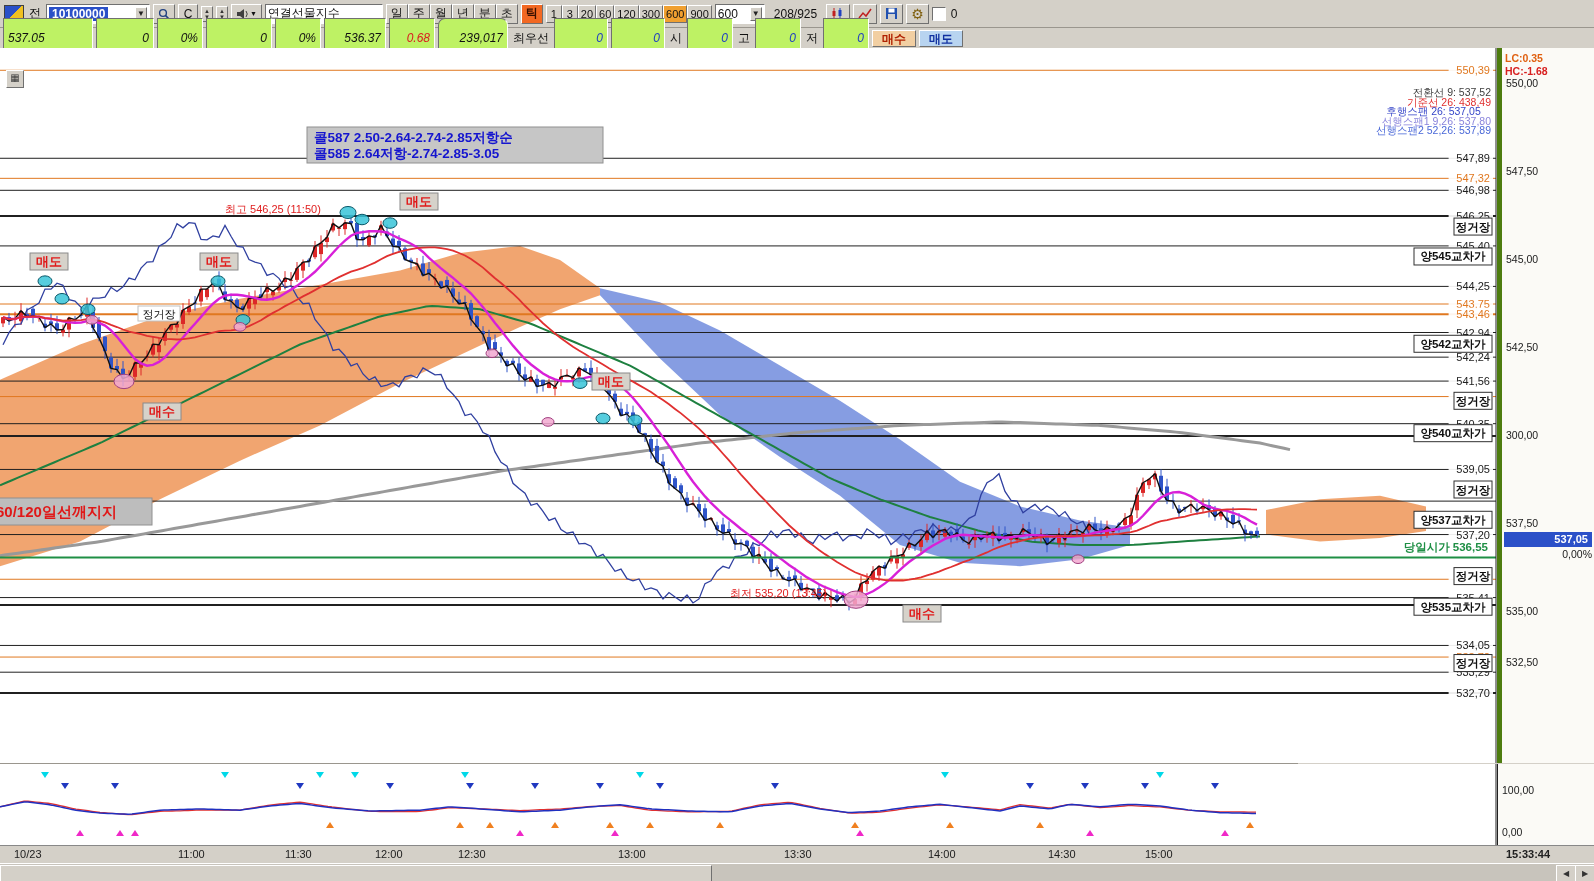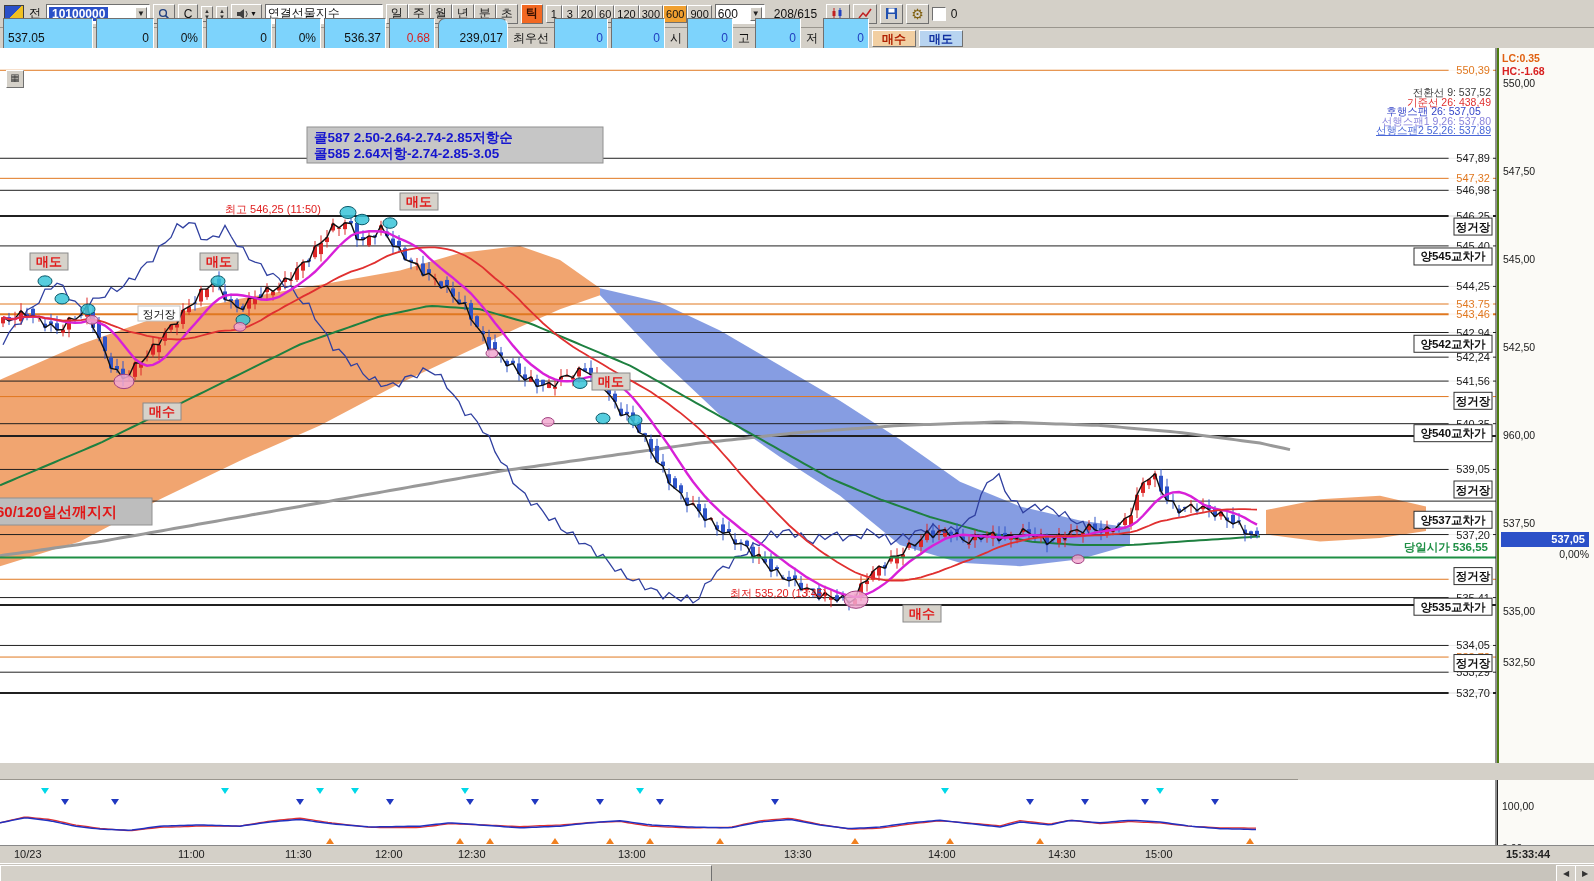--- a/index.html
+++ b/index.html
@@ -29,48 +29,48 @@
   .combo.cnt{width:50px;justify-content:space-between;}
   .dd,.dd2{font-size:8px;color:#222;background:#d4d0c8;border:1px solid;border-color:#fff #707070 #707070 #fff;
            padding:0 1px;line-height:12px;}
   .spin{display:inline-flex;flex-direction:column;font-size:6px;line-height:6px;color:#333;
         border:1px solid;border-color:#fff #707070 #707070 #fff;background:#d4d0c8;padding:1px 2px;}
   .gear{font-size:14px;line-height:14px;color:#806010;}
   .chk{width:12px;height:12px;background:#fff;border:1px solid;border-color:#707070 #fff #fff #707070;display:inline-block;}
   
   .qb{position:absolute;top:28px;left:0;width:1594px;height:20px;display:flex;align-items:center;
       gap:3px;padding:1px 3px;box-sizing:border-box;background:#d4d0c8;}
-  .qf{display:inline-block;height:15px;line-height:15px;background:#7dd3fc;
-      border:1px solid;border-color:#707070 #fff #fff #707070;padding:12px 4px;text-align:right;}
+  .qf{display:inline-block;height:15px;line-height:15px;background:#bef264;
+      border:1px solid;border-color:#707070 #fff #fff #707070;padding:12px 4px;text-align:right;font-style:italic;}
   .qlbl{padding:0 2px;text-align:center;}
   .w90{width:80px;text-align:left;} .w68{width:60px;border-radius:7px;} .w64{width:56px;} .w60{width:52px;}
   .w56{width:48px;} .w52{width:44px;} .w44{width:36px;}
   .red{color:#d82020;} .blue{color:#2040c0;}
   .qbtn{height:17px;padding:0 9px;font-weight:bold;font-size:12px;border:1px solid;
         border-color:#fff #707070 #707070 #fff;font-family:inherit;}
   .qbtn.buy{background:#f2cfa2;color:#b02000;}
   .qbtn.sell{background:#b8d4f0;color:#1030a0;}
   
   .chart-wrap{position:absolute;top:48px;left:0;width:1594px;height:715px;background:#fff;}
   #main-svg{position:absolute;left:0;top:0;}
   .gridbtn{position:absolute;left:6px;top:22px;width:16px;height:16px;background:#d4d0c8;
            border:1px solid;border-color:#fff #707070 #707070 #fff;font-size:10px;line-height:14px;
            text-align:center;color:#333;}
   #legend{position:absolute;right:103px;top:40px;text-align:right;font-size:10.5px;line-height:9.6px;}
   .lg-line{white-space:nowrap;}
   .pscale{position:absolute;left:1497px;top:0;width:97px;height:715px;background:#fbfaf6;
-          border-left:2px solid #4d7c0f;box-sizing:border-box;}
+          border-left:5px solid #4d7c0f;box-sizing:border-box;}
   .ptick{position:absolute;left:4px;font-size:10.5px;color:#202020;}
   .lc{position:absolute;left:3px;top:4px;font-size:10.5px;color:#e06010;font-weight:bold;}
   .hc{position:absolute;left:3px;top:17px;font-size:10.5px;color:#d82020;font-weight:bold;}
   .curbox{position:absolute;left:2px;width:88px;height:15px;background:#2b50c8;color:#fff;
           font-size:11px;font-weight:bold;text-align:right;padding:0 4px;line-height:15px;box-sizing:border-box;}
   .curpct{position:absolute;left:2px;width:88px;font-size:10.5px;text-align:right;color:#202020;}
   
-  .sub-wrap{position:absolute;top:763px;left:0;width:1298px;height:82px;background:#7dd3fc;border-top:1px solid #9a968e;margin-top:16px;}
+  .sub-wrap{position:absolute;top:763px;left:0;width:1298px;height:82px;background:#7dd3fc;border-top:1px solid #9a968e;}
   #sub-svg{position:absolute;left:0;top:0;}
   .sscale{position:absolute;left:1497px;top:0;width:97px;height:82px;background:#fbfaf6;
           border-left:1px solid #202020;box-sizing:border-box;}
   .stick{position:absolute;left:4px;font-size:10.5px;color:#202020;}
   
   .taxis{position:absolute;top:845px;left:0;width:1594px;height:18px;background:#d4d0c8;
          border-top:1px solid #888;font-size:11px;color:#202020;}
   .ttick{position:absolute;top:2px;}
   .cur-time{position:absolute;top:2px;left:1506px;font-weight:bold;}
   
@@ -118,21 +118,21 @@
     <span class="combo inst">
       <span>연결선물지수</span>
     </span>
     <span id="period-btns"><button class="tbtn per">일</button><button class="tbtn per">주</button><button class="tbtn per">월</button><button class="tbtn per">년</button><button class="tbtn per">분</button><button class="tbtn per">초</button></span>
     <button class="tbtn tick-active">틱</button>
     <span id="interval-btns"><button class="tbtn iv">1</button><button class="tbtn iv">3</button><button class="tbtn iv">20</button><button class="tbtn iv">60</button><button class="tbtn iv">120</button><button class="tbtn iv">300</button><button class="tbtn iv active">600</button><button class="tbtn iv">900</button></span>
     <span class="combo cnt">
       <span>600</span>
       <span class="dd">▼</span>
     </span>
-    <span class="tb-lbl prog">208/615</span>
+    <span class="tb-lbl prog">208/925</span>
     <button class="tbtn">
       <svg width="14" height="14" viewBox="0 0 14 14">
           <line x1="3" y1="1" x2="3" y2="13" stroke="#c02020"></line>
           <rect x="1.5" y="4" width="3" height="5" fill="#c02020"></rect>
           <line x1="9" y1="1" x2="9" y2="13" stroke="#2040c0"></line>
           <rect x="7.5" y="3" width="3" height="6" fill="#2040c0"></rect>
         </svg>
     </button>
     <button class="tbtn">
       <svg width="14" height="14" viewBox="0 0 14 14">
@@ -753,30 +753,30 @@
         <rect x="-10" y="450" width="162" height="27" fill="#bdbdbd" stroke="#909090"></rect>
         <text x="-4" y="469" fill="#e01818" font-size="15" font-weight="bold">60/120일선깨지지</text>
         <line x1="1496" y1="0" x2="1496" y2="715" stroke="#202020" stroke-width="1"></line>
       </svg>
     <div class="gridbtn">▦</div>
     <div id="legend">
         <div class="lg-line" style="color: rgb(64, 64, 64);">전환선 9: 537,52</div>
         <div class="lg-line" style="color: rgb(224, 48, 48);">기준선 26: 438,49</div>
         <div class="lg-line" style="color: rgb(53, 69, 200); text-align: center;">후행스팬 26: 537,05</div>
         <div class="lg-line" style="color: rgb(138, 132, 220);">선행스팬1 9,26: 537,80</div>
-        <div class="lg-line" style="color: rgb(74, 104, 216); text-decoration: underline;">선행스팬2 52,26: 537,89</div>
+        <div class="lg-line" style="color: rgb(74, 104, 216);">선행스팬2 52,26: 537,89</div>
       </div>
     <div class="pscale" id="pscale">
       <div class="lc">LC:0.35</div>
       <div class="hc">HC:-1.68</div>
     <div class="ptick" style="top: 29px;">550,00</div>
         <div class="ptick" style="top: 117px;">547,50</div>
         <div class="ptick" style="top: 205px;">545,00</div>
         <div class="ptick" style="top: 293px;">542,50</div>
-        <div class="ptick" style="top: 381px;">960,00</div>
+        <div class="ptick" style="top: 381px;">300,00</div>
         <div class="ptick" style="top: 469px;">537,50</div>
         <div class="ptick" style="top: 557px;">535,00</div>
         <div class="ptick" style="top: 608px;">532,50</div>
         <div class="curbox" style="top: 483.84px;">537,05</div>
         <div class="curpct" style="top: 499.84px;">0,00%</div>
       </div>
   </div>
 
   <div class="sub-wrap">
     <svg id="sub-svg" width="1497" height="82">

